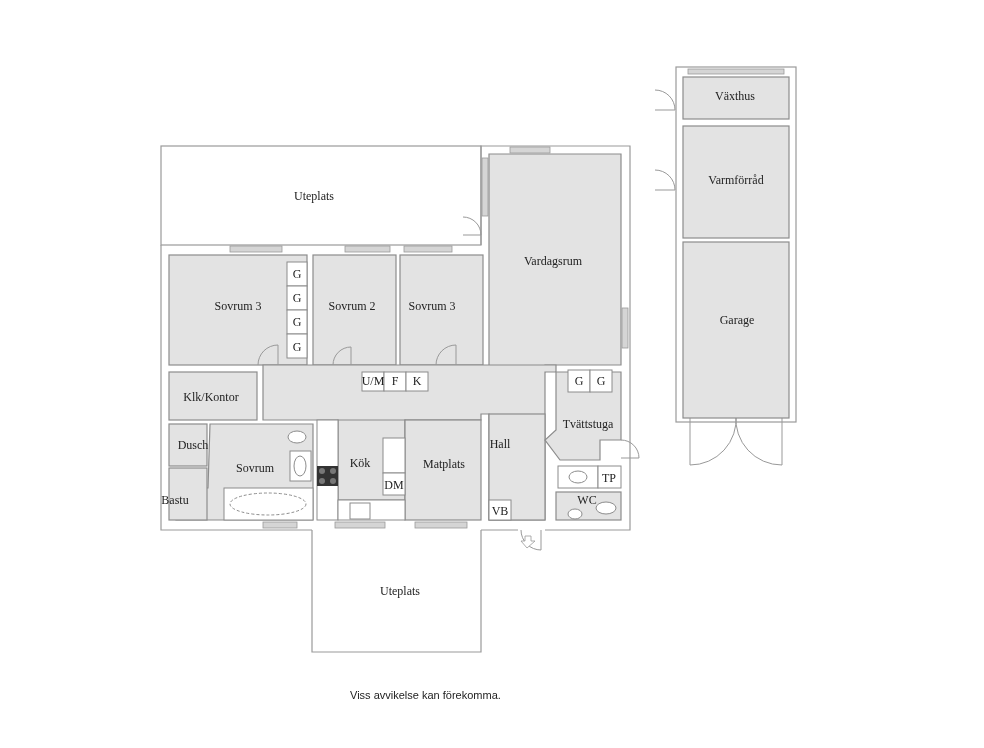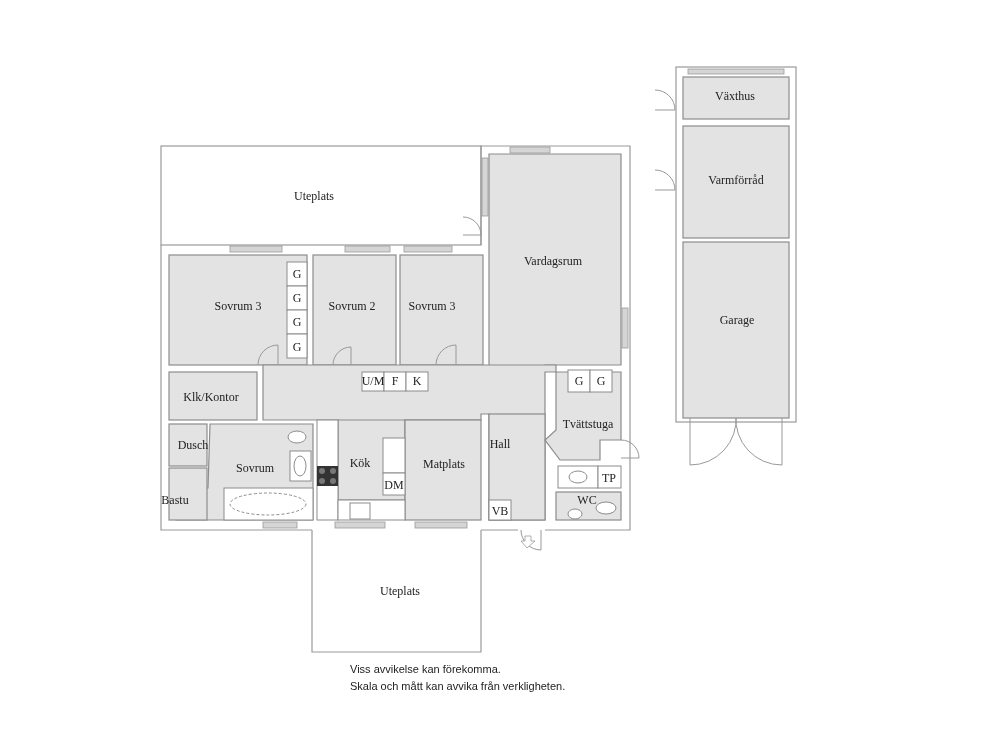--- a/index.html
+++ b/index.html
@@ -1,19 +1,19 @@
 <!DOCTYPE html>
 <html><head>
 <meta charset="utf-8">
 <style>
   html, body { margin:0; padding:0; background:#ffffff; }
   body { width:984px; height:748px; position:relative; overflow:hidden; font-family:"Liberation Sans", sans-serif; }
   .plan { position:absolute; left:0; top:0; width:984px; height:748px; }
   .lbl { position:absolute; font-size:12px; color:#222; white-space:nowrap; transform:translate(-50%,-50%);font-family:Liberation Serif, serif; }
-  .note { position:absolute; font-size:11px; color:#222; line-height:17px; }
+  .note { position:absolute; font-size:11px; color:#222; line-height:17px;margin-top:26px; }
 </style>
 </head>
 <body>
 
 <svg class="plan" viewBox="0 0 984 748" xmlns="http://www.w3.org/2000/svg">
 
   <g fill="none" stroke="#9a9a9a" stroke-width="1.2">
 
     <rect x="161" y="146" width="320" height="99"></rect>
 
@@ -150,14 +150,13 @@
 <span class="lbl" style="left:395px;top:381px">F</span>
 <span class="lbl" style="left:417px;top:381px">K</span>
 <span class="lbl" style="left:579px;top:381px">G</span>
 <span class="lbl" style="left:601px;top:381px">G</span>
 <span class="lbl" style="left:394px;top:485px">DM</span>
 <span class="lbl" style="left:609px;top:478px">TP</span>
 <span class="lbl" style="left:500px;top:511px">VB</span>
 
 <div class="note" style="left:350px;top:661px">
   <div>Viss avvikelse kan förekomma.</div>
-  <div>Skala och mått kan avvika från verkligheten.</div>
 </div>
 
 </body></html>

